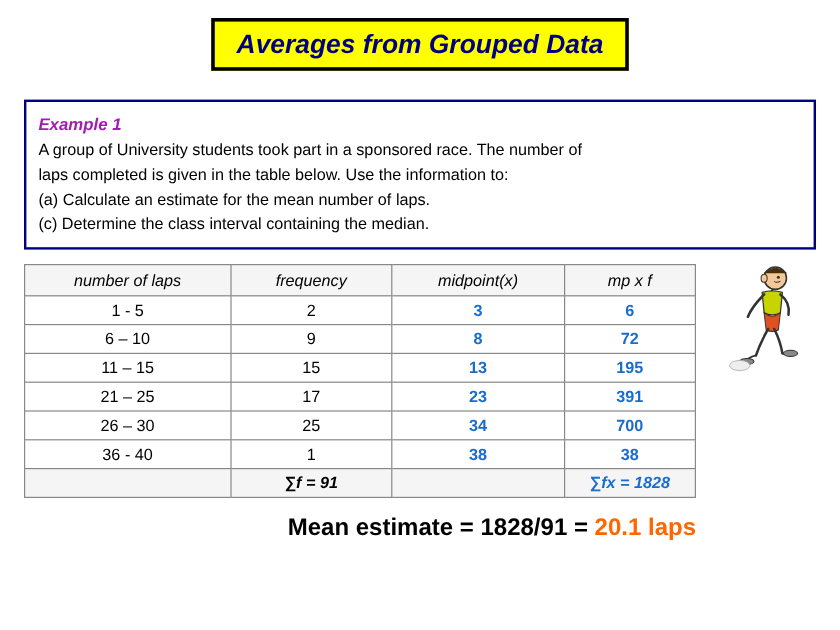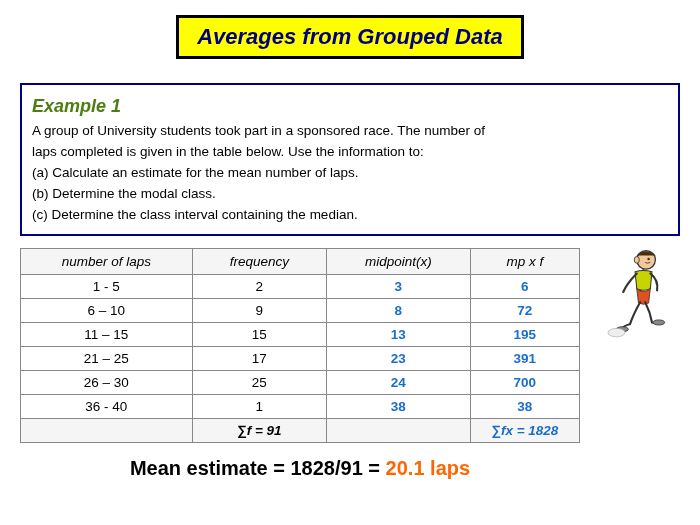--- a/index.html
+++ b/index.html
@@ -44,24 +44,24 @@
     
     .example-box {
       border: 2px solid #000080;
       padding: 8px 10px;
       margin-bottom: 12px;
       font-size: 13.5px;
       line-height: 1.55;
       color: #000;
     }
     .example-title {
-      color: #4d7c0f;
-      font-weight: bold;
-      font-style: italic;
-      font-size: 18px;
+      color: #a21caf;
+      font-weight: bold;
+      font-style: italic;
+      font-size: 14px;
     }
 
     
     .content-area {
       display: flex;
       gap: 10px;
       align-items: flex-start;
     }
 
     .table-section {
@@ -97,21 +97,21 @@
     .sum-label {
       font-style: italic;
     }
 
     
     .mean-line {
       margin-top: 14px;
       font-size: 20px;
       font-weight: bold;
       color: #000;
-      text-align: center;
+      text-align: right;
     }
     .mean-highlight {
       color: #ff6600;
     }
 
     
     .runner-container {
       width: 90px;
       flex-shrink: 0;
       display: flex;
@@ -135,21 +135,20 @@
     <div class="title-box">
       <span class="title-text">Averages from Grouped Data</span>
     </div>
   </div>
 
   <div class="example-box">
     <div class="example-title">Example 1</div>
     <div>A group of University students took part in a sponsored race. The number of</div>
     <div>laps completed is given in the table below. Use the information to:</div>
     <div>(a) Calculate an estimate for the mean number of laps.</div>
-    <div>(b) Determine the modal class.</div>
     <div>(c) Determine the class interval containing the median.</div>
   </div>
 
   <div class="content-area">
 
     <div class="table-section">
       <table>
         <thead>
           <tr>
             <th>number of laps</th>
@@ -180,21 +179,21 @@
             </tr>
             <tr>
               <td>21 – 25</td>
               <td>17</td>
               <td class="col-blue">23</td>
               <td class="col-blue">391</td>
             </tr>
             <tr>
               <td>26 – 30</td>
               <td>25</td>
-              <td class="col-blue">24</td>
+              <td class="col-blue">34</td>
               <td class="col-blue">700</td>
             </tr>
             <tr>
               <td>36 - 40</td>
               <td>1</td>
               <td class="col-blue">38</td>
               <td class="col-blue">38</td>
             </tr>
           </tbody>
         <tfoot>

